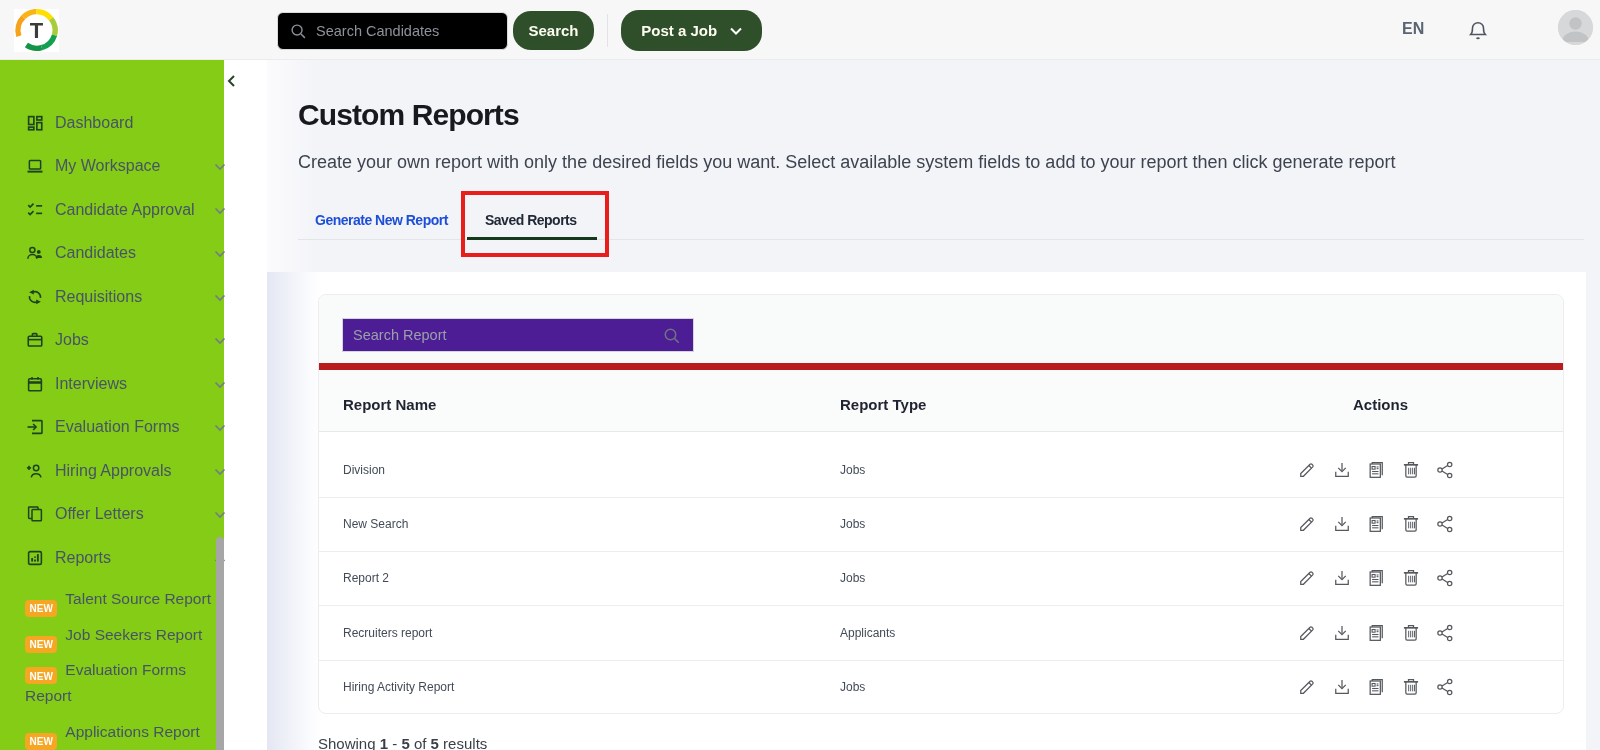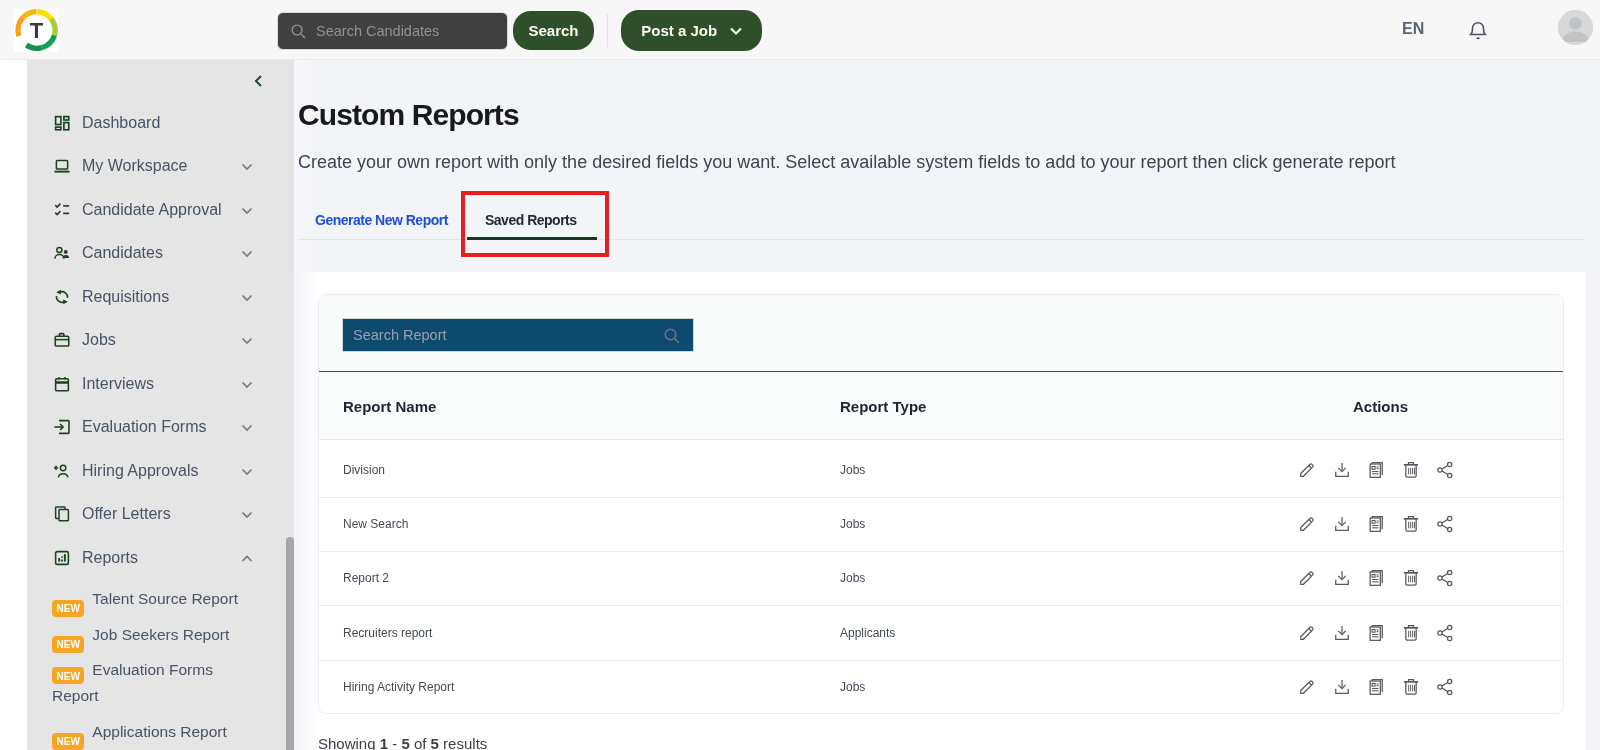--- a/index.html
+++ b/index.html
@@ -1,30 +1,30 @@
 <!DOCTYPE html>
 <html><head>
 <meta charset="utf-8">
 <style>
   * { margin:0; padding:0; box-sizing:border-box; }
   html,body { width:1600px; height:750px; overflow:hidden; font-family:"Liberation Sans", sans-serif; background:#fff; }
   
   #topbar { position:absolute; left:0; top:0; width:1600px; height:60px; background:#f7f7f8; border-bottom:1px solid #ebebee; z-index:5; }
   #logo { position:absolute; left:14px; top:9px; width:45px; height:43px; background:#fff; }
-  #searchbox { position:absolute; left:277px; top:12px; width:231px; height:38px; background:#404040; border:1px solid #d9dadd; border-radius:6px; display:flex; align-items:center; padding-left:12px; }
+  #searchbox { position:absolute; left:277px; top:12px; width:231px; height:38px; background:#000000; border:1px solid #d9dadd; border-radius:6px; display:flex; align-items:center; padding-left:12px; }
   #searchbox span { color:#8d929b; font-size:14.5px; margin-left:9px; }
   .greenbtn { position:absolute; background:#2f4f2b; color:#fdfdf2; border-radius:18px; display:flex; align-items:center; justify-content:center; font-size:15px; font-weight:bold; }
   #btn-search { left:513px; top:11px; width:81px; height:39px; }
   #btn-post { left:621px; top:10px; width:141px; height:41px; }
   #topdivider { position:absolute; left:607px; top:14px; width:1px; height:33px; background:#e3e3e6; }
   #en { position:absolute; left:1402px; top:20px; font-size:16px; font-weight:bold; color:#5a6472; }
   #bell { position:absolute; left:1467px; top:18px; }
   #avatar { position:absolute; left:1558px; top:10px; width:35px; height:35px; border-radius:50%; overflow:hidden; background:#d5d6d7; }
   
-  #sidebar { position:absolute; left:0; top:60px; width:267px; height:690px; background:#e5e5e5; z-index:4;margin-left:27px; }
+  #sidebar { position:absolute; left:0; top:60px; width:224px; height:690px; background:#84cc16; z-index:4; }
   #collapse { position:absolute; left:226px; top:14px; }
   #nav { position:absolute; left:0; top:41px; width:267px; }
   .nav-item { height:43.5px; display:flex; align-items:center; padding-left:26px; position:relative; }
   .nav-item .ico { width:18px; height:18px; margin-right:11px; flex:none; }
   .nav-item .lbl { font-size:16px; color:#475467; }
   .nav-item .chev { position:absolute; right:41px; }
   .sub-item { display:flex; align-items:flex-end; padding-left:25px; padding-top:9px; min-height:36px; }
   .newbadge { display:inline-block; background:#f5a623; color:#fff; font-size:10px; font-weight:bold; border-radius:4px; padding:3.5px 4.5px 2.5px; margin-right:8px; letter-spacing:0px; flex:none; position:relative; top:1px; }
   .sub-lbl { font-size:15.5px; color:#475467; line-height:26px; position:relative; top:-4px; }
   #thumb { position:absolute; right:0px; top:477px; width:8px; height:280px; border-radius:5px; background:#a6a6a6; }
@@ -36,23 +36,23 @@
   #subtitle { position:absolute; left:31px; top:92px; font-size:18px; color:#3d4450; }
   #tabs { position:absolute; left:31px; top:140px; width:1286px; height:40px; border-bottom:1px solid #e4e5e8; }
   .tab { position:absolute; top:0; height:40px; display:flex; align-items:center; font-size:14px; letter-spacing:-0.5px; }
   #tab1 { left:17px; color:#1d4ed8; font-weight:bold; }
   #tab2 { left:187px; color:#212936; font-weight:bold; }
   #greenline { position:absolute; left:169px; top:37px; width:130px; height:3px; background:#15391d; }
   #redbox { position:absolute; left:194px; top:131px; width:148px; height:66px; border:4px solid #ea1d1d; }
   
   #card { position:absolute; left:51px; top:22px; width:1246px; height:420px; background:#fff; border:1px solid #ededef; border-radius:8px; }
   #searchsec { position:absolute; left:0; top:0; width:1244px; height:80px; background:#f9fafa; border-radius:8px 8px 0 0; }
-  #rsearch { position:absolute; left:23px; top:23px; width:352px; height:34px; background:#0c4a6e; border:1px solid #d4d5d8; border-radius:1px; display:flex; align-items:center; padding-left:10px; color:#9aa0a8; font-size:14.5px; }
+  #rsearch { position:absolute; left:23px; top:23px; width:352px; height:34px; background:#4c1d95; border:1px solid #d4d5d8; border-radius:1px; display:flex; align-items:center; padding-left:10px; color:#9aa0a8; font-size:14.5px; }
   #rsearch svg { position:absolute; right:12px; top:8px; }
-  #thead { position:absolute; left:0; top:76px; width:1244px; height:69px; background:#fafbfb; border-top:1px solid #b91c1c; border-bottom:1px solid #e7e8ea; font-weight:bold; font-size:15px; color:#1f2430; }
+  #thead { position:absolute; left:0; top:68px; width:1244px; height:69px; background:#fafbfb; border-top:7px solid #b91c1c; border-bottom:1px solid #e7e8ea; font-weight:bold; font-size:15px; color:#1f2430; }
   .hc1 { position:absolute; left:24px; top:26px; }
   .hc2 { position:absolute; left:521px; top:26px; }
   .hc3 { position:absolute; left:1034px; top:26px; }
   .row { position:absolute; left:0; width:1244px; height:54px; border-bottom:1px solid #ededef; font-size:12px; color:#434b57; }
   .rc1 { position:absolute; left:24px; top:19px; }
   .rc2 { position:absolute; left:521px; top:19px; }
   .acticons { position:absolute; left:978px; top:16px; display:flex; gap:14.5px; }
   #showing { position:absolute; left:51px; top:463px; font-size:15px; color:#3a3f47; }
   .ai { width:20px; height:20px; fill:none; stroke:#55585d; stroke-width:1.5; }
 </style>

